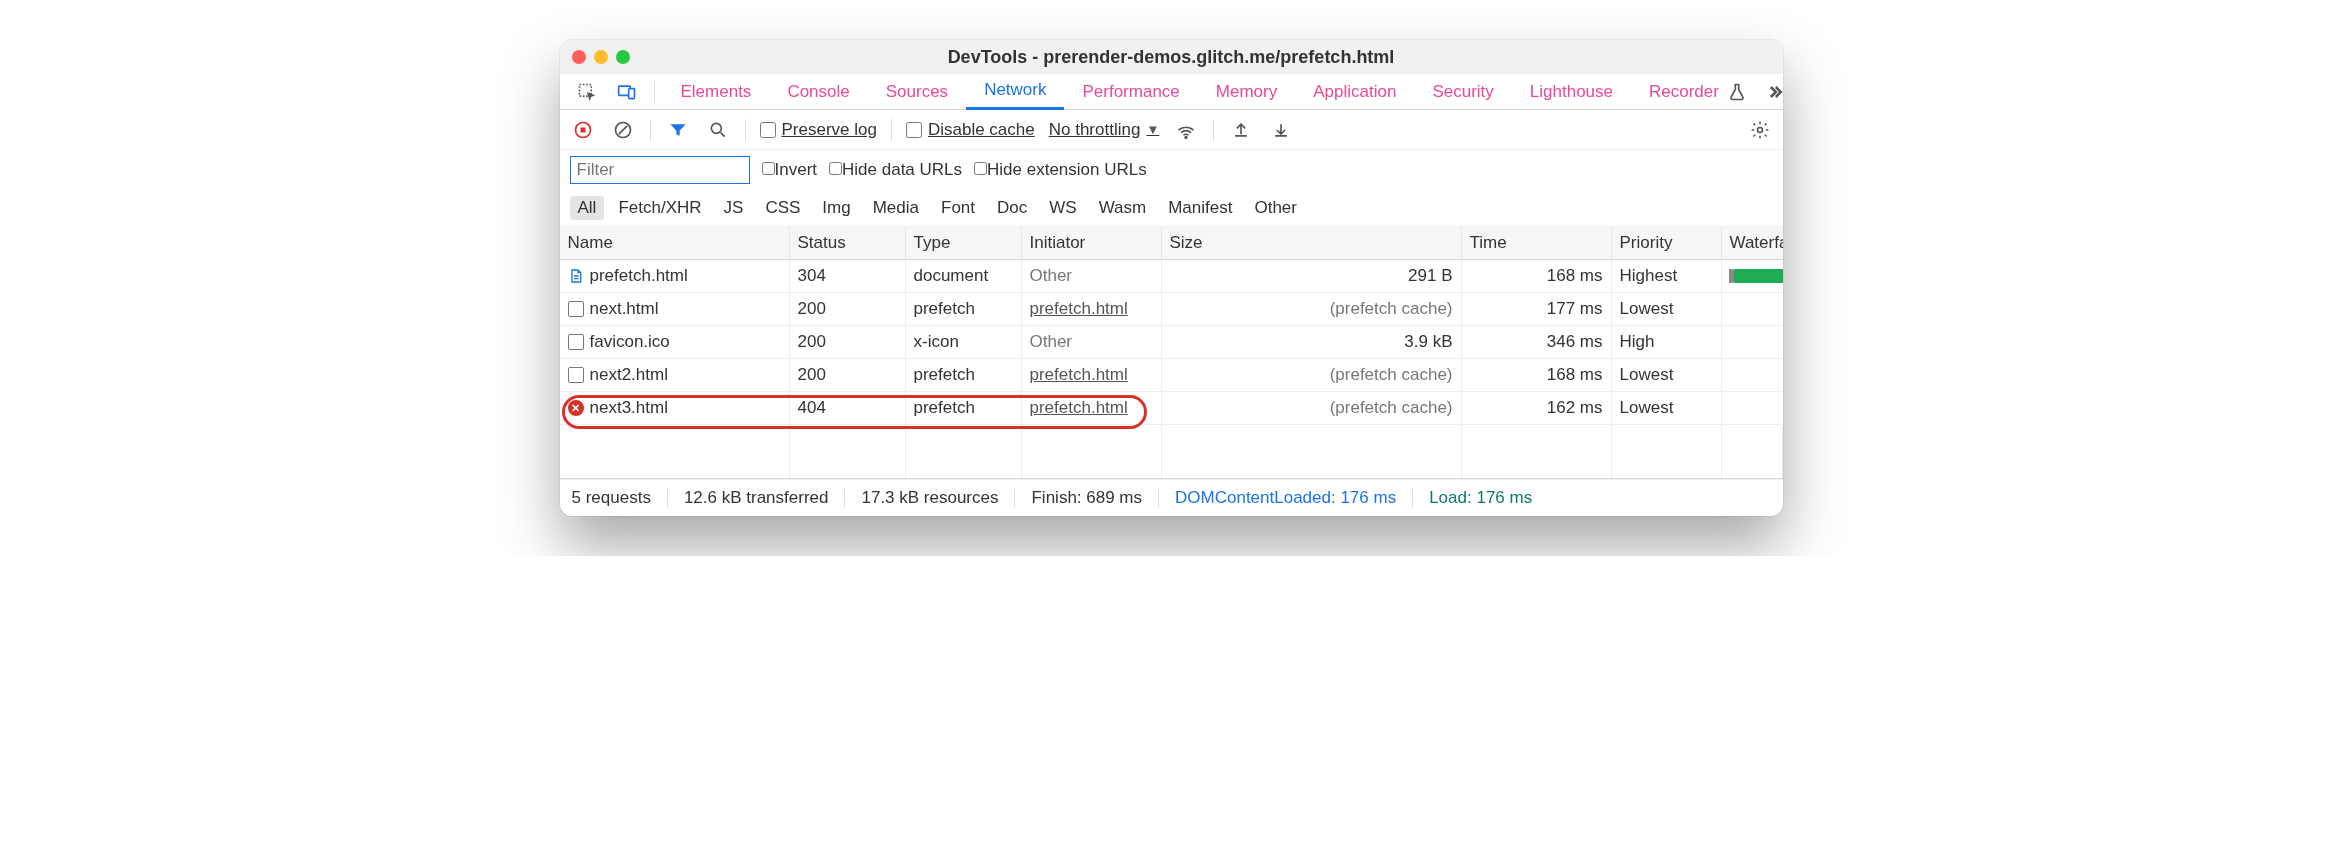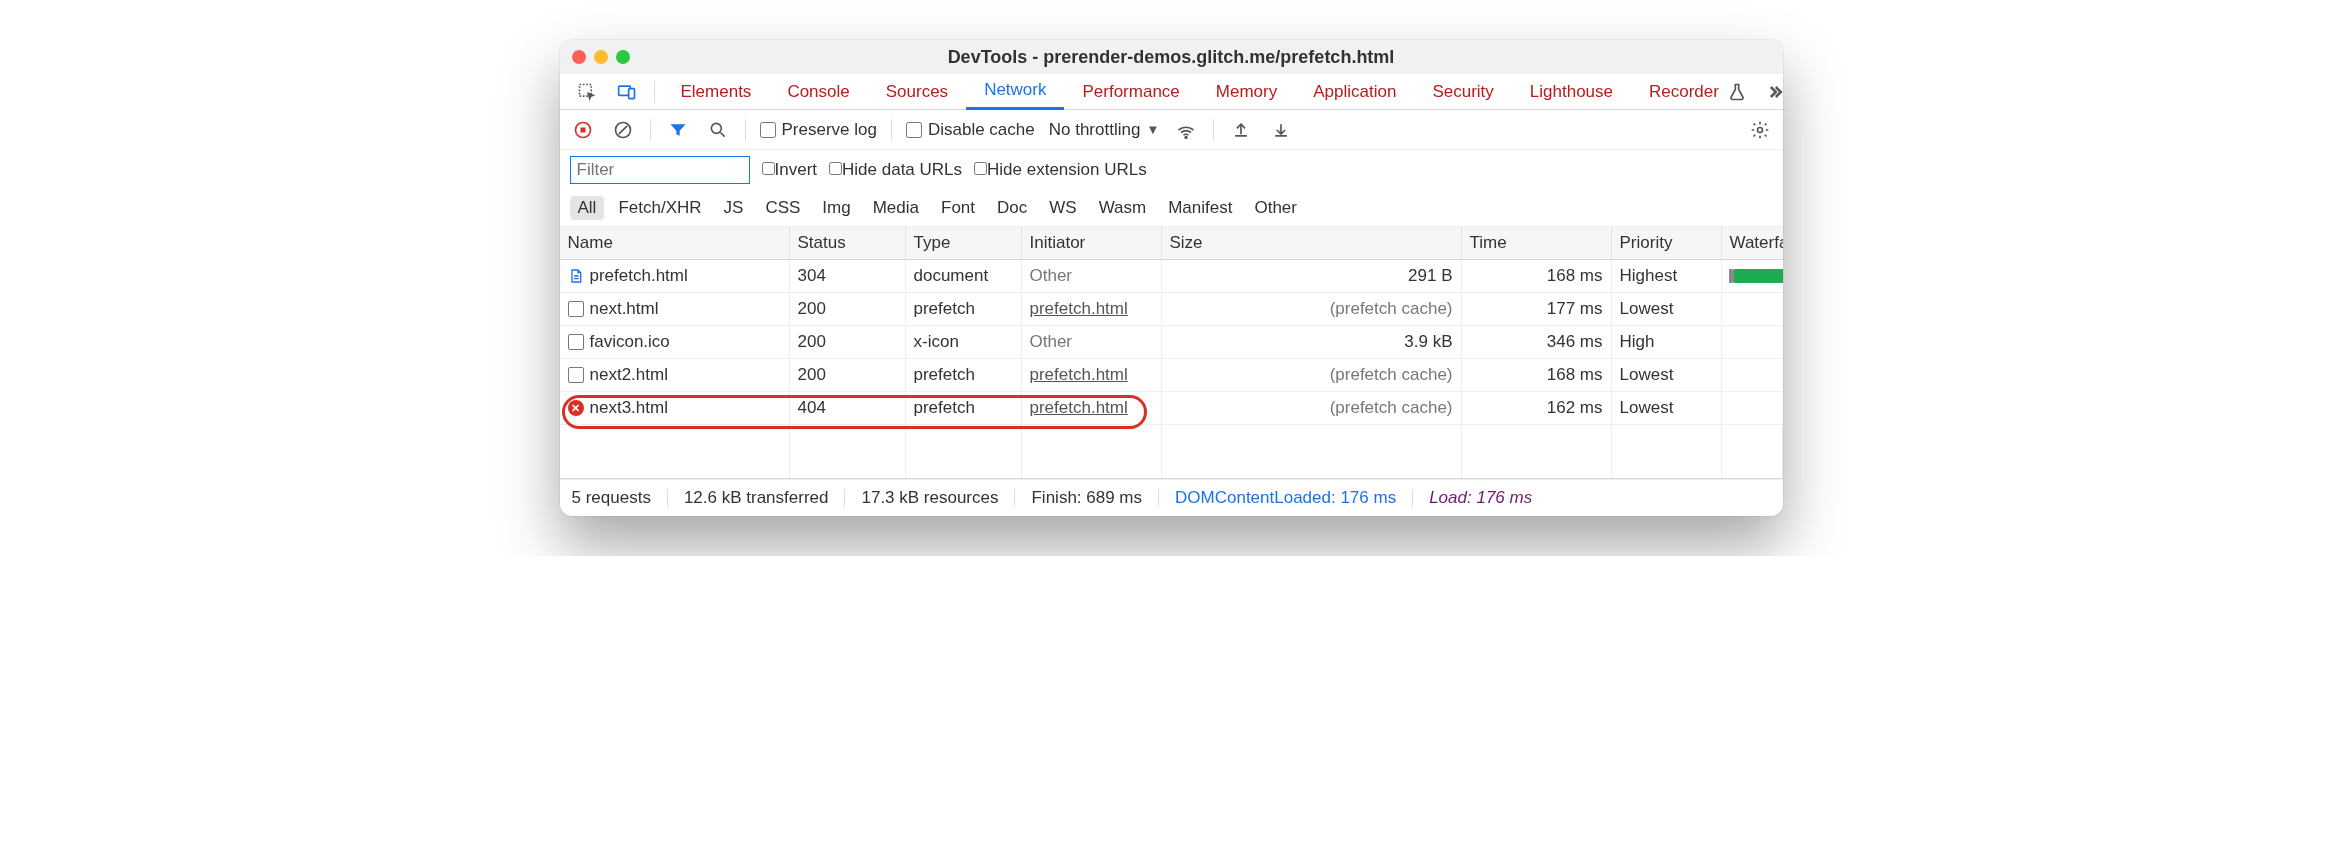--- a/index.html
+++ b/index.html
@@ -43,34 +43,35 @@
     display:flex; align-items:center; gap:0;
     height:36px; border-bottom:1px solid #d7d7d7;
     padding:0 6px;
     font-size:17px;
   }
   .tabstrip .leading {
     display:flex; gap:14px; align-items:center; padding:0 8px;
   }
   .tabstrip .tab {
     padding:0 18px; height:36px; display:flex; align-items:center;
-    color:#b91c1c; cursor:default;
+    color:#ec4899; cursor:default;
   }
   .tabstrip .tab.active { color:#1a73e8; border-bottom:3px solid #1a73e8; }
   .tabstrip .spacer { flex:1; }
   .tabstrip .trailing { display:flex; gap:14px; align-items:center; padding:0 10px; color:#555;}
   .warn-badge { display:flex; align-items:center; gap:4px; background:#fdecea00; color:#c76a1f; }
   .warn-badge .sq { width:12px;height:12px;background:#e8710a; }
   .icon-btn { width:26px;height:26px;display:flex;align-items:center;justify-content:center;color:#555; }
   .icon-btn svg { width:20px;height:20px; }
   
   .toolbar1 {
     display:flex; align-items:center; gap:14px;
     height:40px; padding:0 10px; border-bottom:1px solid #eee;
     font-size:17px;
+    text-decoration:underline;
   }
   .toolbar1 .divider { width:1px; height:22px; background:#ddd; }
   .toolbar1 .chk { display:flex; align-items:center; gap:6px; color:#333; }
   .toolbar1 .chk input { width:16px; height:16px; }
   .toolbar1 .throttling {
     display:flex; align-items:center; gap:6px; position:relative;
     border:none;
   }
   .caret-down { font-size:13px; color:#555; }
   
@@ -144,21 +145,21 @@
   }
   .empty-rows div { border-right:1px solid #eee; }
   
   .statusbar {
     display:flex; align-items:center; gap:16px;
     padding:8px 12px; font-size:17px;
     border-top:1px solid #eee;
   }
   .statusbar .sep { width:1px; height:18px; background:#ddd; }
   .statusbar .dcl { color:#1a73e8; }
-  .statusbar .load { color:#701a75;font-style:italic; }
+  .statusbar .load { color:#0f766e; }
 </style>
 </head>
 <body>
 
 <div class="window">
 
   <div class="titlebar">
     <div class="traffic">
       <div class="dot red"></div>
       <div class="dot yellow"></div>

